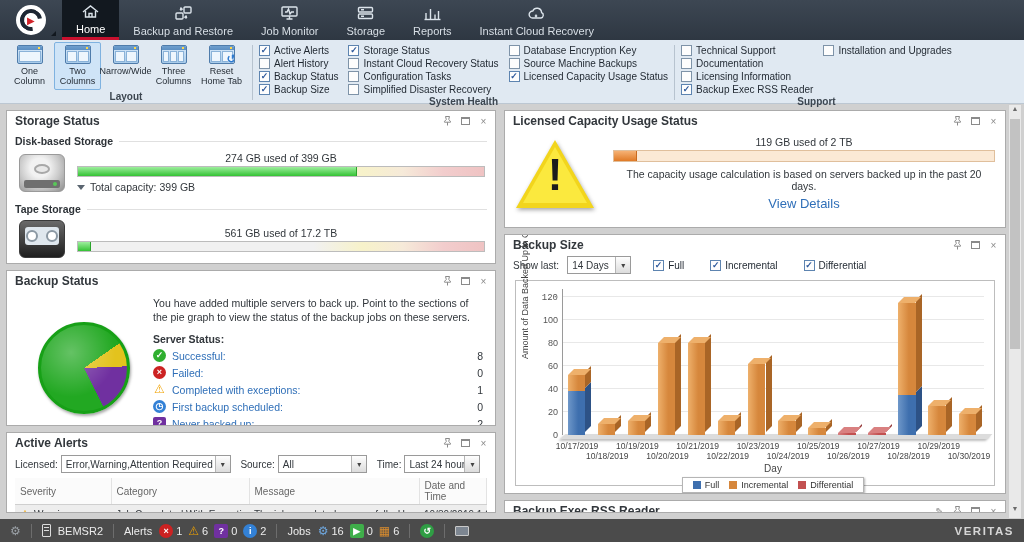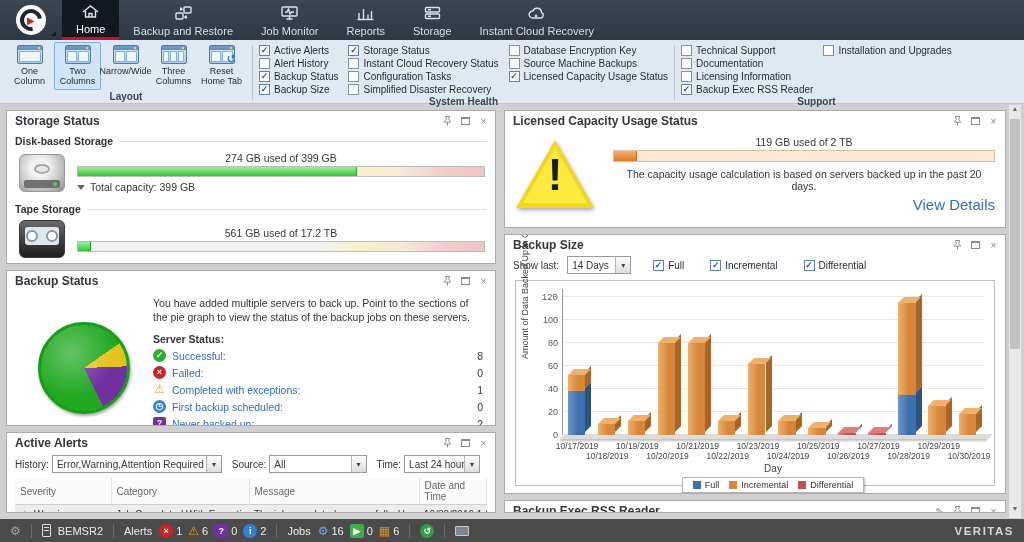--- a/index.html
+++ b/index.html
@@ -132,21 +132,21 @@
   .warn-big .tri-inner { position:absolute; left:10px; top:9px; width:0; height:0;
     border-left:32px solid transparent; border-right:32px solid transparent;
     border-bottom:56px solid #fbe93e; }
   .warn-big .excl { position:absolute; left:0; right:0; top:12px; text-align:center; font-size:44px;
     font-weight:bold; color:#1c1c1c; }
   .lic-right { flex:1; padding-right:6px; }
   .lic-meter { height:12px; border:1px solid #e0bf9c; background:#fbe9d5; position:relative; margin-bottom:6px; }
   .lic-meter .fill { position:absolute; left:0; top:0; bottom:0;
     background:linear-gradient(#f6b275,#e07a26); border-right:1px solid #c96a1e; }
   .lic-note { text-align:center; font-size:10.5px; color:#32373c; margin-bottom:4px; }
-  .link { text-align:right; font-size:15px; color:#2f6fb8; }
+  .link { text-align:center; font-size:13px; color:#2f6fb8; }
 
   
   .bsz-controls { display:flex; align-items:center; gap:8px; font-size:10px; color:#32373c;
     padding:2px 0 4px; }
   .chartbox { border:1px solid #bdbdbd; background:#fff; margin:2px 2px 0 2px; position:relative;
     height:206px; padding:8px 10px 0 46px; }
   .plot { position:relative; height:146px; border-left:1px solid #9a9a9a; }
   .gridline { position:absolute; left:0; right:0; height:1px; background:#e8e8e8; }
   .ytick { position:absolute; right:calc(100% + 5px); font-size:9px; color:#555; transform:translateY(50%); }
   .yaxis-label { position:absolute; left:4px; top:78px; transform:rotate(-90deg); transform-origin:0 0;
@@ -214,32 +214,32 @@
       <div class="tab">
         <span><svg viewBox="0 0 19 16">
             <rect x="2" y="2" width="15" height="9" rx="1"></rect>
             <path d="M5 7h2l1.5-3 1.5 5 1.5-2H14"></path>
             <path d="M9.5 11v3M6.5 14h6"></path>
           </svg></span>
         <span>Job Monitor</span>
       </div>
       <div class="tab">
         <span><svg viewBox="0 0 19 16">
-            <path d="M3 14V8M7.5 14V4M12 14V9.5M15.5 14V6"></path>
-            <path d="M1.5 14.5h16"></path>
-          </svg></span>
-        <span>Reports</span>
-      </div>
-      <div class="tab">
-        <span><svg viewBox="0 0 19 16">
             <rect x="2.5" y="2.5" width="14" height="4.5" rx="1"></rect>
             <rect x="2.5" y="9" width="14" height="4.5" rx="1"></rect>
             <path d="M5 4.8h3M5 11.2h3"></path>
           </svg></span>
         <span>Storage</span>
+      </div>
+      <div class="tab">
+        <span><svg viewBox="0 0 19 16">
+            <path d="M3 14V8M7.5 14V4M12 14V9.5M15.5 14V6"></path>
+            <path d="M1.5 14.5h16"></path>
+          </svg></span>
+        <span>Reports</span>
       </div>
       <div class="tab">
         <span><svg viewBox="0 0 19 16">
             <path d="M5.5 13A3.4 3.4 0 0 1 5.8 6 4.6 4.6 0 0 1 14.6 7.5 2.9 2.9 0 0 1 13.9 13z"></path>
             <path d="M9 9.5v3M7.8 11h2.4"></path>
           </svg></span>
         <span>Instant Cloud Recovery</span>
       </div>
     </div>
 </div>
@@ -508,21 +508,21 @@
               </svg>
             </span>
           <span class="ic">
               <span class="ic-restore"></span>
             </span>
           <span class="ic">×</span>
         </div>
       </div>
       <div class="pbody" style="padding-top:0">
         <div class="filters" id="alert-filters">
-            <span>History:</span>
+            <span>Licensed:</span>
             <div class="selectbox" style="width: 170px;">
               <span class="val">Error,Warning,Attention Required</span>
               <span class="arrow">▾</span>
             </div>
             <span style="width: 4px;"></span>
             <span>Source:</span>
             <div class="selectbox" style="width: 100px;">
               <span class="val">All</span>
               <span class="arrow">▾</span>
             </div>

